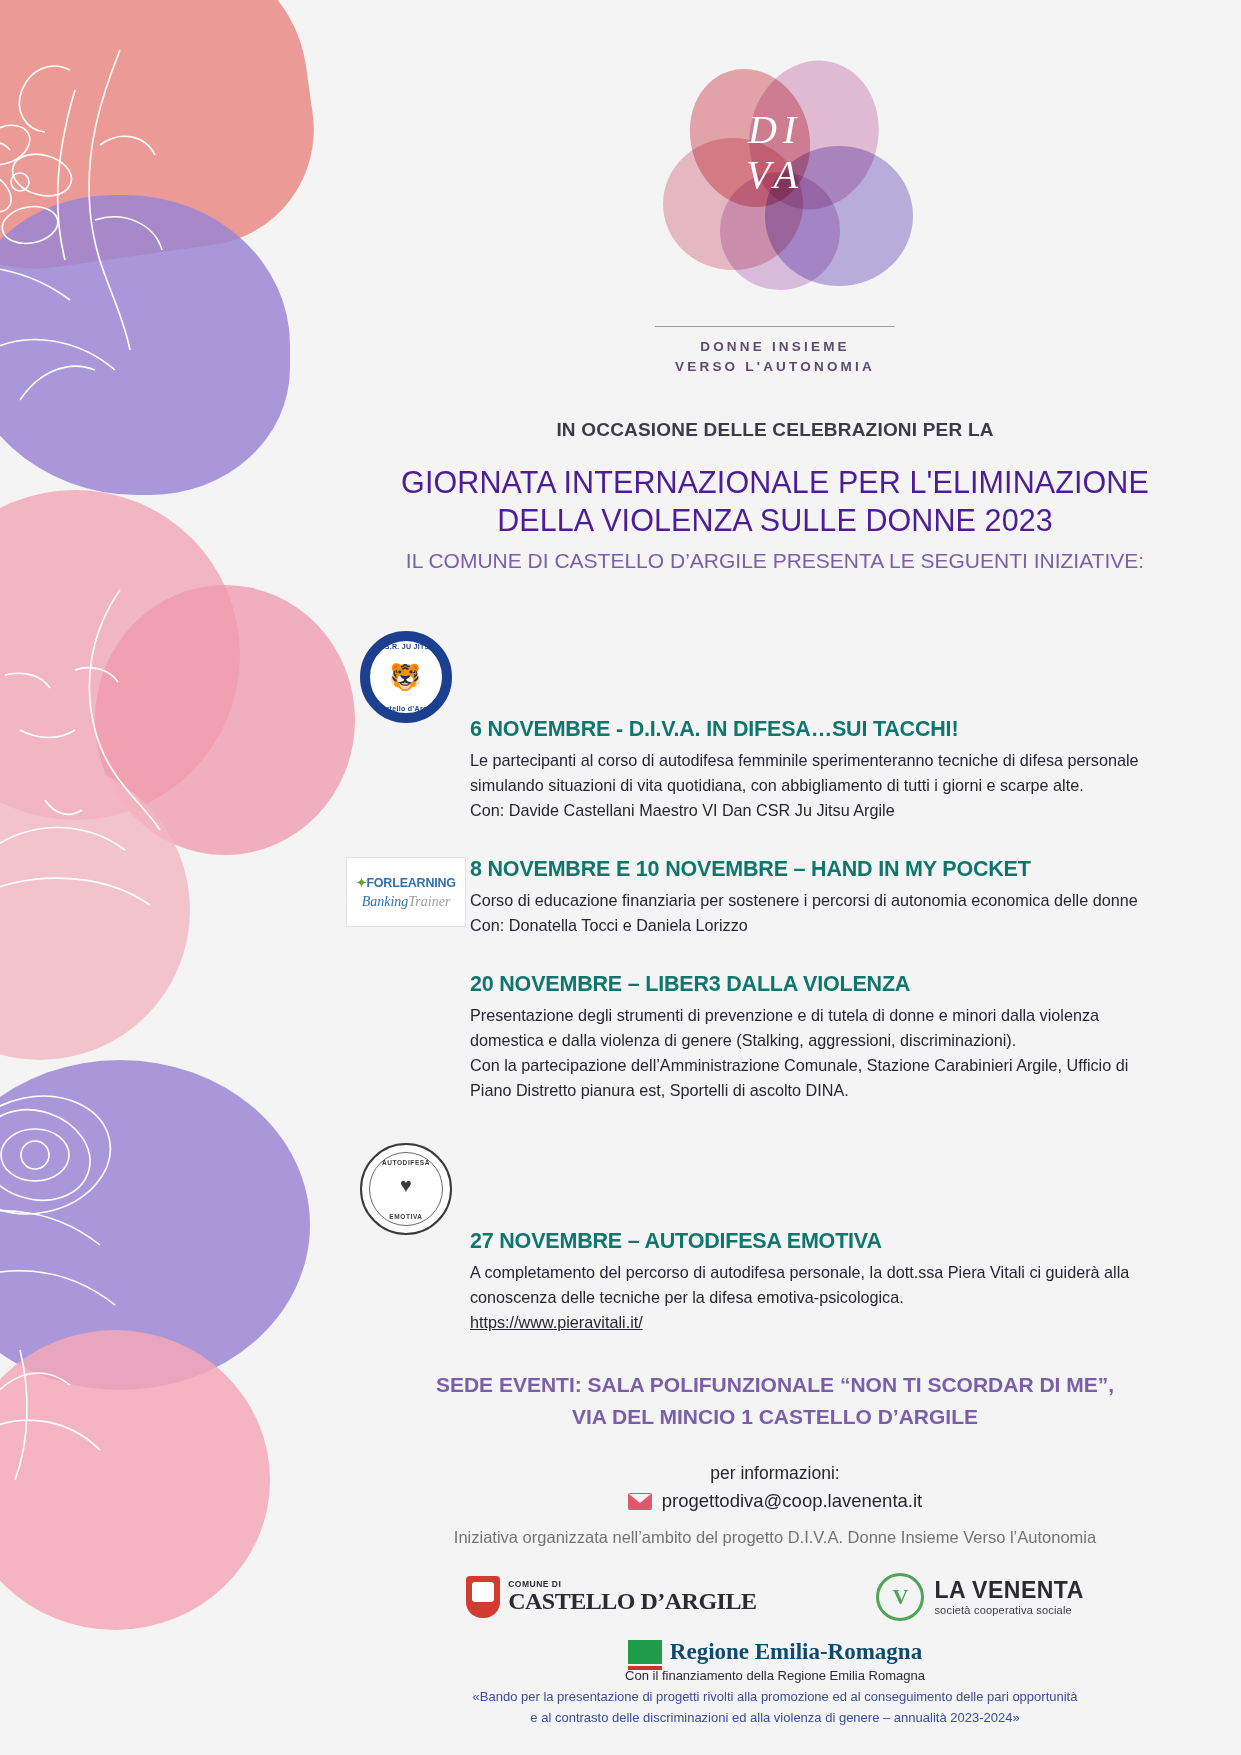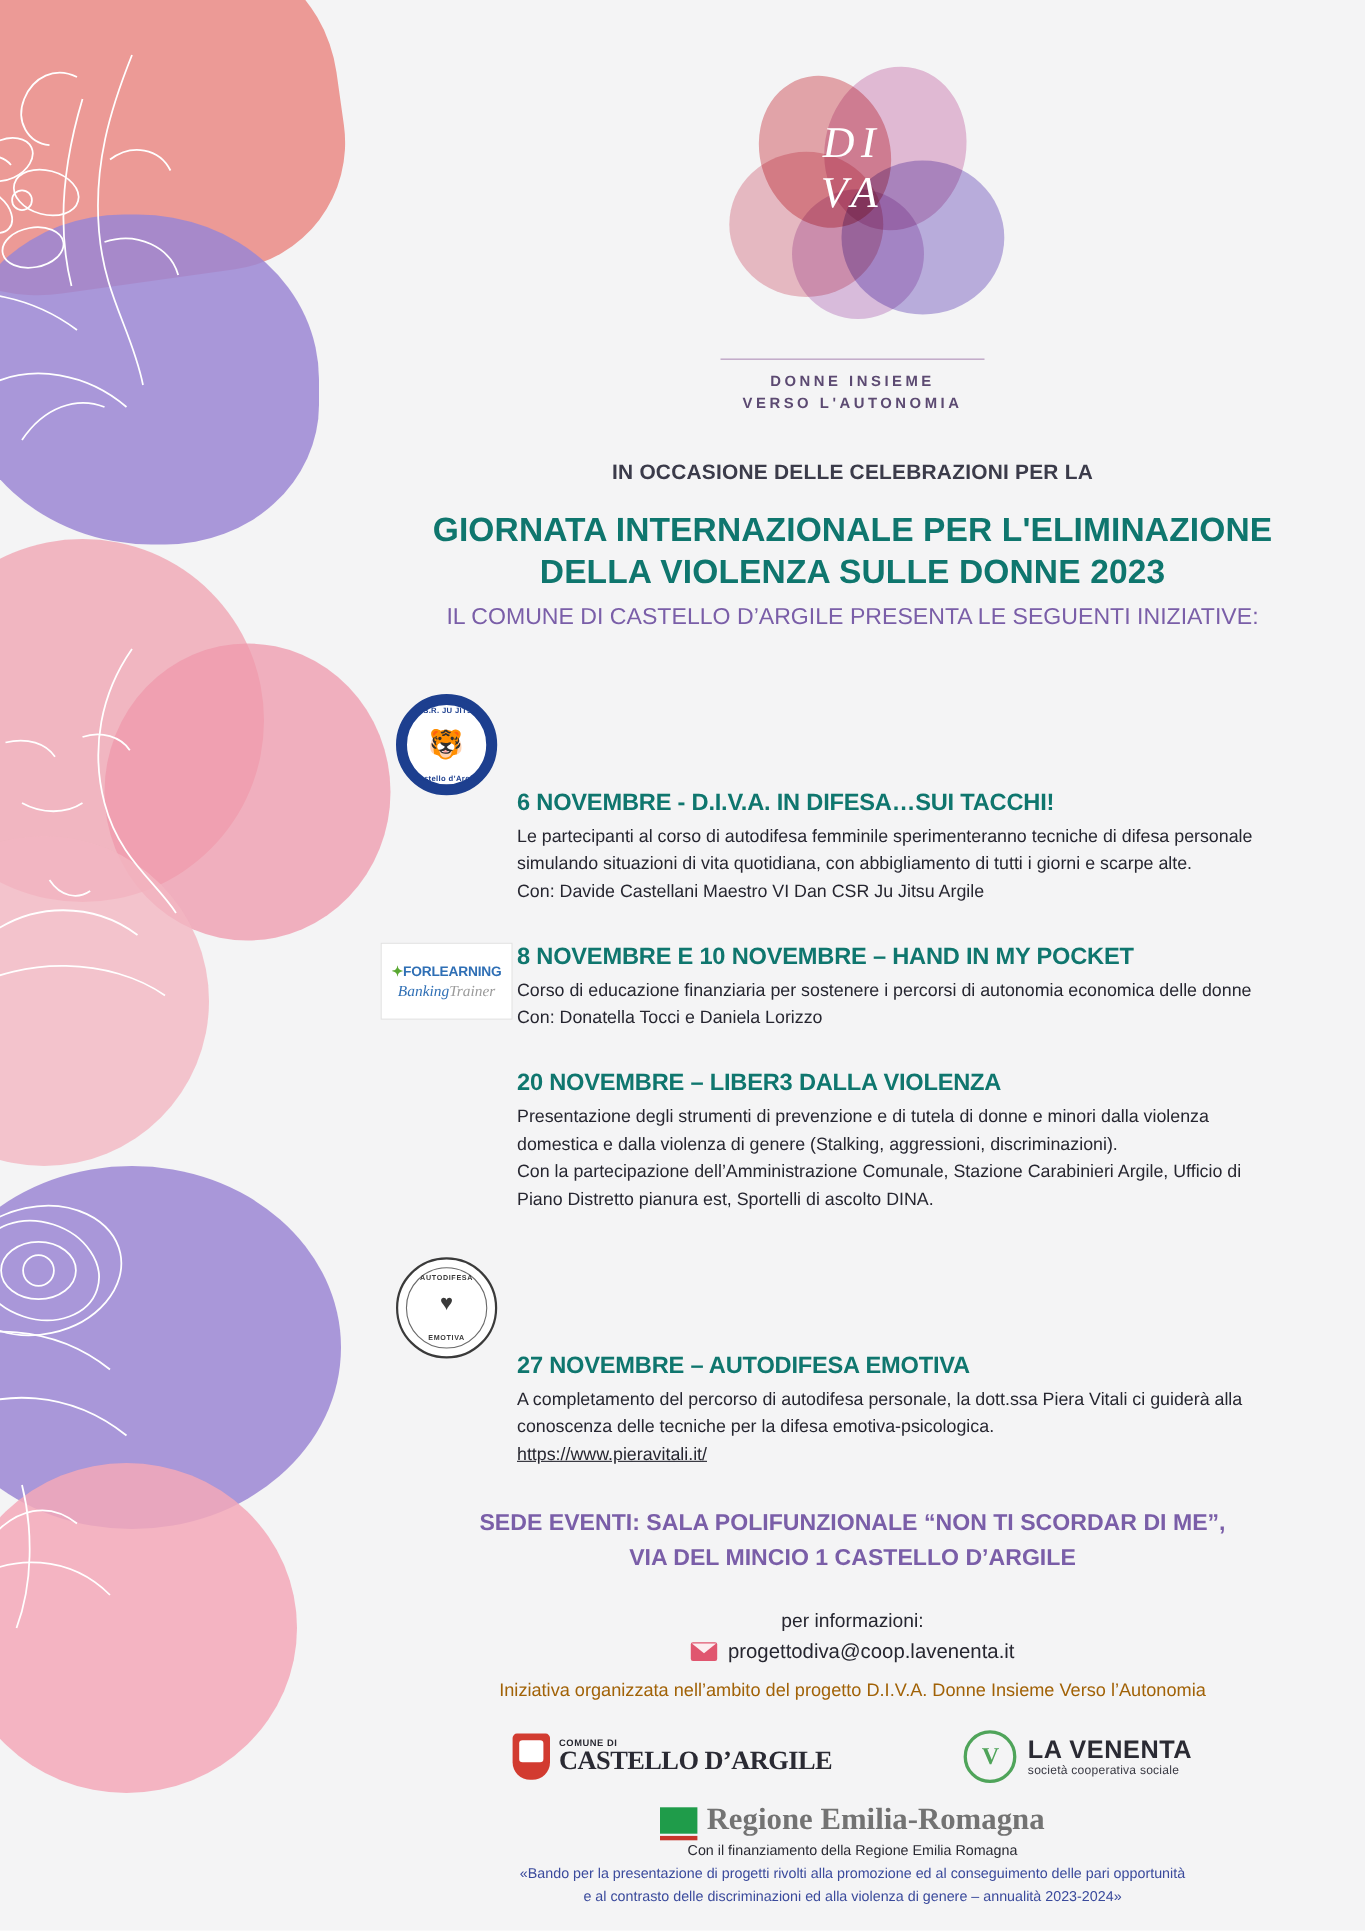--- a/index.html
+++ b/index.html
@@ -82,22 +82,22 @@
     font-size: 13.5px; letter-spacing: 3.2px; line-height: 20px; font-weight: 600;
   }
 
   
   .kicker {
     text-align: center; margin-top: 42px;
     font-size: 19px; font-weight: 700; color: #3b3b4a; letter-spacing: .2px;
   }
   h1.title {
     margin: 22px 0 0; text-align: center;
-    font-size: 30.5px; line-height: 38px; font-weight: 700;
-    color: #0f766e; letter-spacing: .1px;
+    font-size: 30.5px; line-height: 38px; font-weight: 400;
+    color: #4c1d95; letter-spacing: .1px;
   }
   .subtitle {
     margin-top: 10px; text-align: center;
     font-size: 21px; font-weight: 400; color: #7a5ea8;
   }
 
   
   .events { margin: 52px 0 0 0; padding: 0 40px 0 110px; position: relative; }
   .event { position: relative; margin-bottom: 34px; }
   .event h2 {
@@ -156,21 +156,21 @@
   }
   .mail-icon {
     width: 24px; height: 17px; background: #e0566f; border-radius: 2px;
     position: relative; display: inline-block;
   }
   .mail-icon:before {
     content: ""; position: absolute; left: 1px; top: 1px;
     border-left: 11px solid transparent; border-right: 11px solid transparent;
     border-top: 9px solid #ffffff; opacity: .9;
   }
-  .org-line { margin-top: 16px; text-align: center; font-size: 16.5px; color: #a16207; }
+  .org-line { margin-top: 16px; text-align: center; font-size: 16.5px; color: #737373; }
 
   
   .sponsors { margin-top: 26px; display: flex; align-items: center; justify-content: center; gap: 120px; }
   .comune { display: flex; align-items: center; gap: 8px; }
   .comune .crest {
     width: 34px; height: 42px; background: #d23b30;
     border-radius: 4px 4px 16px 16px; position: relative;
   }
   .comune .crest:after {
     content: ""; position: absolute; left: 6px; top: 6px; width: 22px; height: 20px;
@@ -185,21 +185,21 @@
     border: 3px solid #4fa45a; display: flex; align-items: center; justify-content: center;
     color: #4fa45a; font-size: 22px; font-weight: 700; font-family: "Liberation Serif", serif;
   }
   .venenta .vtext { line-height: 1.1; }
   .venenta .v-big { font-size: 23px; font-weight: 800; color: #2a2a33; letter-spacing: .5px; }
   .venenta .v-small { font-size: 11px; color: #3a3a44; letter-spacing: .2px; }
 
   .region { margin-top: 18px; display: flex; justify-content: center; }
   .region-logo {
     display: flex; align-items: center; gap: 8px;
-    font-family: "Liberation Serif", serif; font-weight: 700; font-size: 28px; color: #737373;
+    font-family: "Liberation Serif", serif; font-weight: 700; font-size: 23px; color: #0c4a6e;
   }
   .region-logo .flag { width: 34px; height: 24px; background: #1f9c4a; position: relative; }
   .region-logo .flag:after { content:""; position:absolute; left:0; bottom:-6px; width:100%; height:4px; background:#c8362b; }
 
   .finance {
     text-align: center; color: #2a2a33;
     font-size: 13px; line-height: 21px;
   }
   .finance .blue { color: #3a4a9c; }
 </style>

